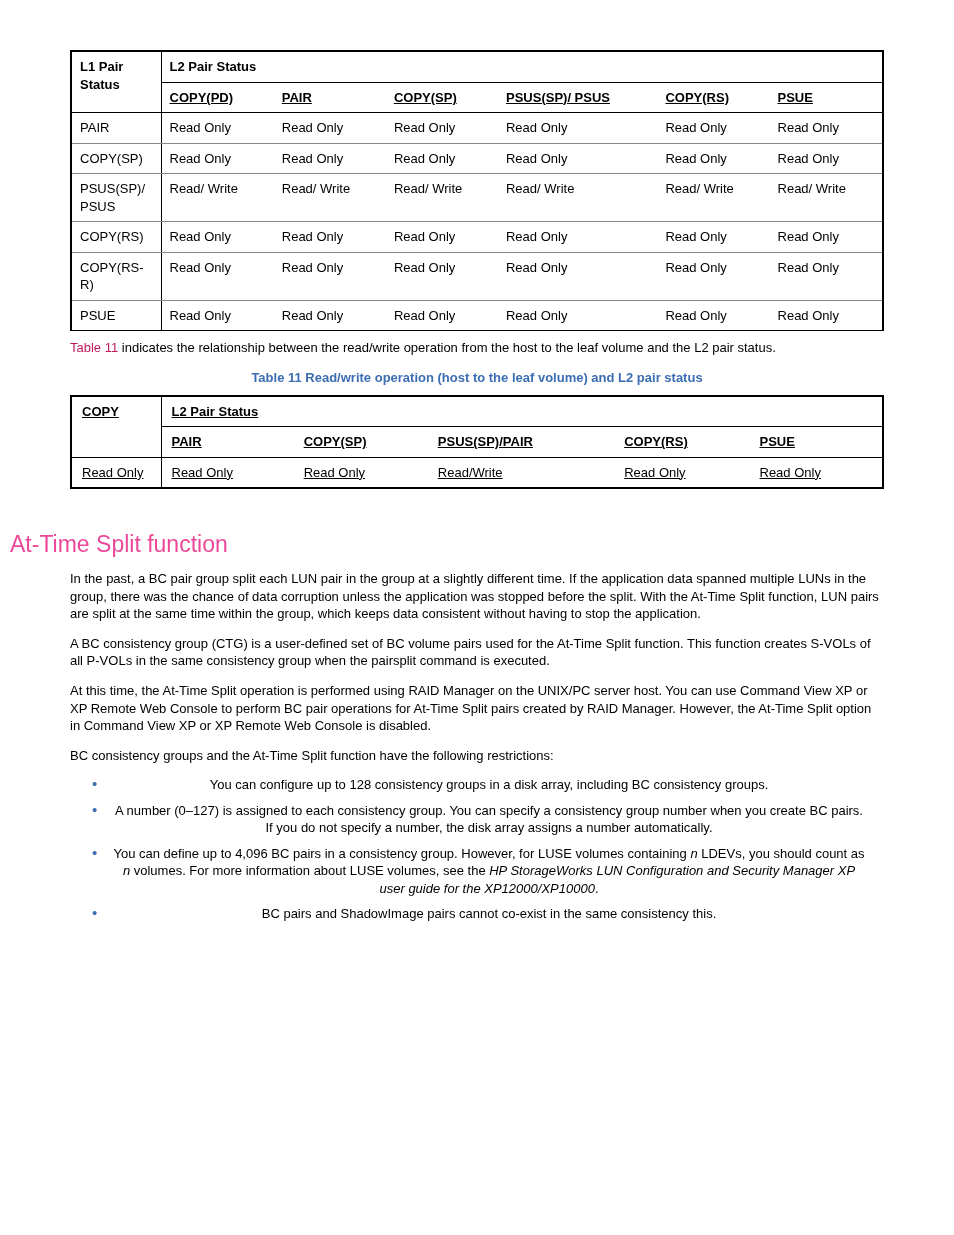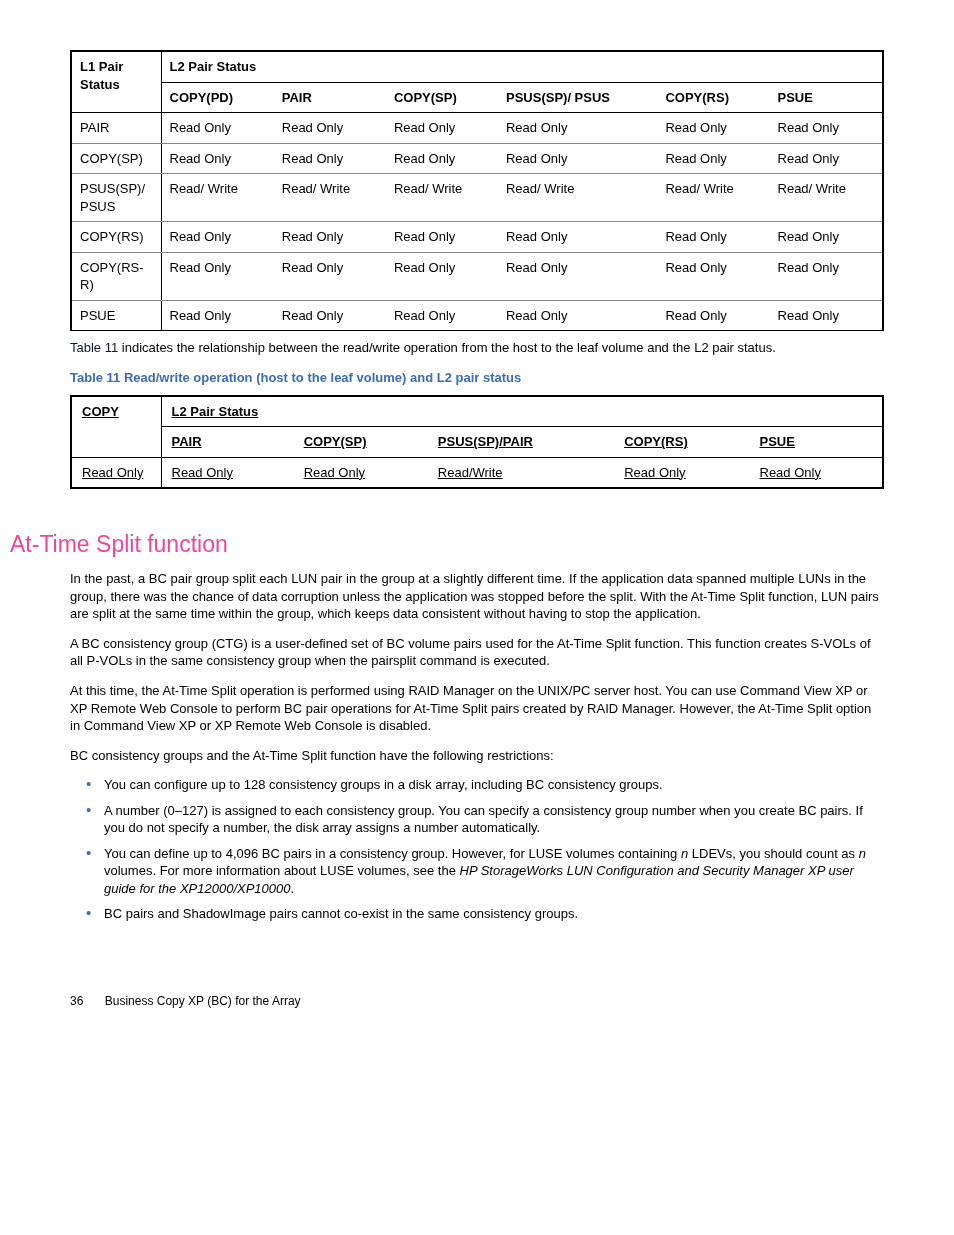--- a/index.html
+++ b/index.html
@@ -22,60 +22,60 @@
     font-size: 13px;
     padding-left: 29px;
   }
   td, th {
     padding: 6px 8px;
     text-align: left;
     vertical-align: top;
   }
   .t1 th { font-weight: bold; }
   .t1 .row-head th { border-bottom: 1px solid #000; }
-  .t1 .col-head-row th { border-bottom: 1px solid #000; }
+  .t1 .col-head-row th { border-bottom: 1px solid #000; text-decoration: underline; }
   .t1 td { border-bottom: 1px solid #888; }
   .t1 tr:last-child td { border-bottom: 1px solid #000; }
   .t1 .l1col {
     border-left: 2px solid #000;
     width: 90px;
   }
   .t1 .l2col-first {
     border-left: 1px solid #000;
   }
   .t1 .rcol {
     border-right: 2px solid #000;
   }
   .t1 .top {
     border-top: 2px solid #000;
   }
 
   .para { margin: 8px 0 12px 0; }
-  .link { color: #0f172a; }
-  .caption { color: #3b6db3; font-weight: bold; margin: 12px 0 8px 0; }
+  .link { color: #be185d; }
+  .caption { color: #3b6db3; font-weight: bold; margin: 12px 0 8px 0; text-align: center; }
 
   .t2 th { font-weight: bold; }
   .t2 td, .t2 th { padding: 6px 10px; text-decoration: underline; }
   .t2 .copycell {
     border-left: 2px solid #000;
     width: 90px;
   }
   .t2 .l2first { border-left: 1px solid #000; }
   .t2 .rcol { border-right: 2px solid #000; }
   .t2 .hr1 th { border-bottom: 1px solid #000; border-top: 2px solid #000; }
   .t2 .hr2 th { border-bottom: 1px solid #000; }
   .t2 .dr td { border-bottom: 2px solid #000; }
 
   h2.section {
     font-weight: normal;
     color: #ec4899;
     font-size: 23px;
     margin: 40px 0 10px -60px;
   }
-  ul.bul { list-style: none; padding-left: 20px; margin: 6px 10px; }
+  ul.bul { list-style: none; padding-left: 20px; margin: 6px 16px; text-align: center; }
   ul.bul > li { position: relative; padding-left: 4px; margin-bottom: 8px; }
   ul.bul > li::before {
     content: "•";
     color: #3b6db3;
     position: absolute;
     left: -14px;
     font-size: 15px;
     line-height: 1.1;
   }
   .italic { font-style: italic; }
@@ -199,20 +199,16 @@
   <p class="para">A BC consistency group (CTG) is a user-defined set of BC volume pairs used for the At-Time Split function. This function creates S-VOLs of all P-VOLs in the same consistency group when the pairsplit command is executed.</p>
   <p class="para">At this time, the At-Time Split operation is performed using RAID Manager on the UNIX/PC server host. You can use Command View XP or XP Remote Web Console to perform BC pair operations for At-Time Split pairs created by RAID Manager. However, the At-Time Split option in Command View XP or XP Remote Web Console is disabled.</p>
   <p class="para">BC consistency groups and the At-Time Split function have the following restrictions:</p>
 
   <ul class="bul">
     <li>You can configure up to 128 consistency groups in a disk array, including BC consistency groups.</li>
     <li>A number (0–127) is assigned to each consistency group. You can specify a consistency group number when you create BC pairs. If you do not specify a number, the disk array assigns a number automatically.</li>
     <li>
       <span>You can define up to 4,096 BC pairs in a consistency group. However, for LUSE volumes containing </span><span class="italic">n</span><span> LDEVs, you should count as </span><span class="italic">n</span><span> volumes. For more information about LUSE volumes, see the </span><span class="italic">HP StorageWorks LUN Configuration and Security Manager XP user guide for the XP12000/XP10000</span><span>.</span>
     </li>
-    <li>BC pairs and ShadowImage pairs cannot co-exist in the same consistency groups.</li>
+    <li>BC pairs and ShadowImage pairs cannot co-exist in the same consistency this.</li>
   </ul>
 
-  <div class="footer">
-    <span class="pnum">36</span>
-    <span>Business Copy XP (BC) for the Array</span>
-  </div>
 </div>
 
 </body></html>

